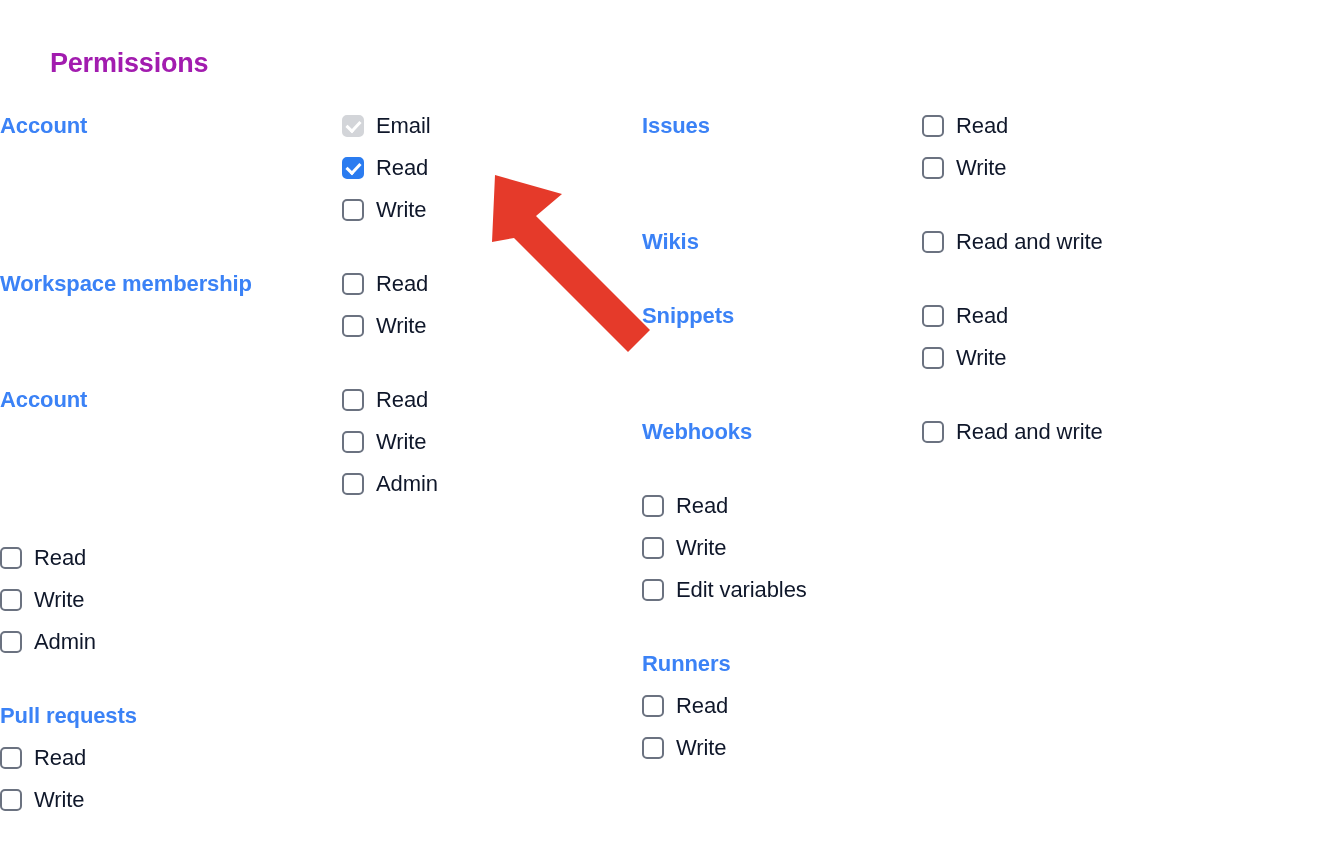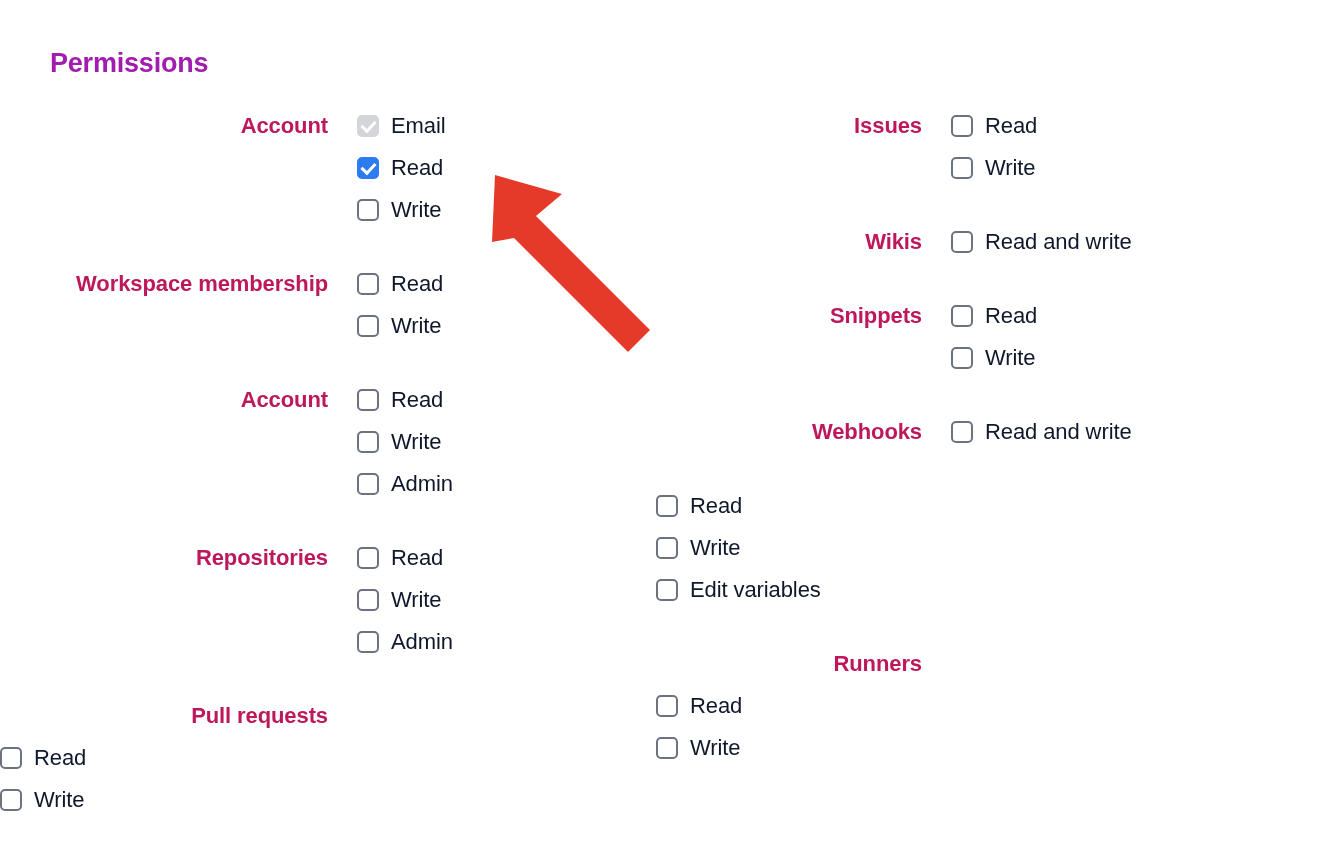--- a/index.html
+++ b/index.html
@@ -31,39 +31,37 @@
     color: #a21caf;
     letter-spacing: -0.2px;
   }
 
   
   .col {
     position: absolute;
     top: 105px;
   }
   .col-left  { left: 0px;   width: 660px; }
-  .col-right { left: 656px; width: 662px; }
+  .col-right { left: 642px; width: 662px; }
 
   .group {
     display: flex;
     align-items: flex-start;
     margin-bottom: 32px;
   }
   .group:last-child { margin-bottom: 0; flex-direction: column; }
 
   .group-label {
     flex: 0 0 auto;
-    text-align: right;
     font-size: 22px;
     font-weight: bold;
-    color: #be185d;
+    color: #3b82f6;
     line-height: 42px;
     letter-spacing: -0.1px;
     padding-right: 29px;
-    margin-left: 15px;
   }
   .col-left  .group-label { width: 313px; }
   .col-right .group-label { width: 251px; }
 
   .options {
     flex: 1 1 auto;
     min-width: 0;
   }
 
   .option-row {
@@ -171,21 +169,20 @@
             <span class="cbx"></span>
             <span class="option-label">Write</span>
           </label>
           <label class="option-row">
             <span class="cbx"></span>
             <span class="option-label">Admin</span>
           </label>
         </div>
       </div>
       <div class="group">
-        <div class="group-label">Repositories</div>
         <div class="options">
           <label class="option-row">
             <span class="cbx"></span>
             <span class="option-label">Read</span>
           </label>
           <label class="option-row">
             <span class="cbx"></span>
             <span class="option-label">Write</span>
           </label>
           <label class="option-row">

